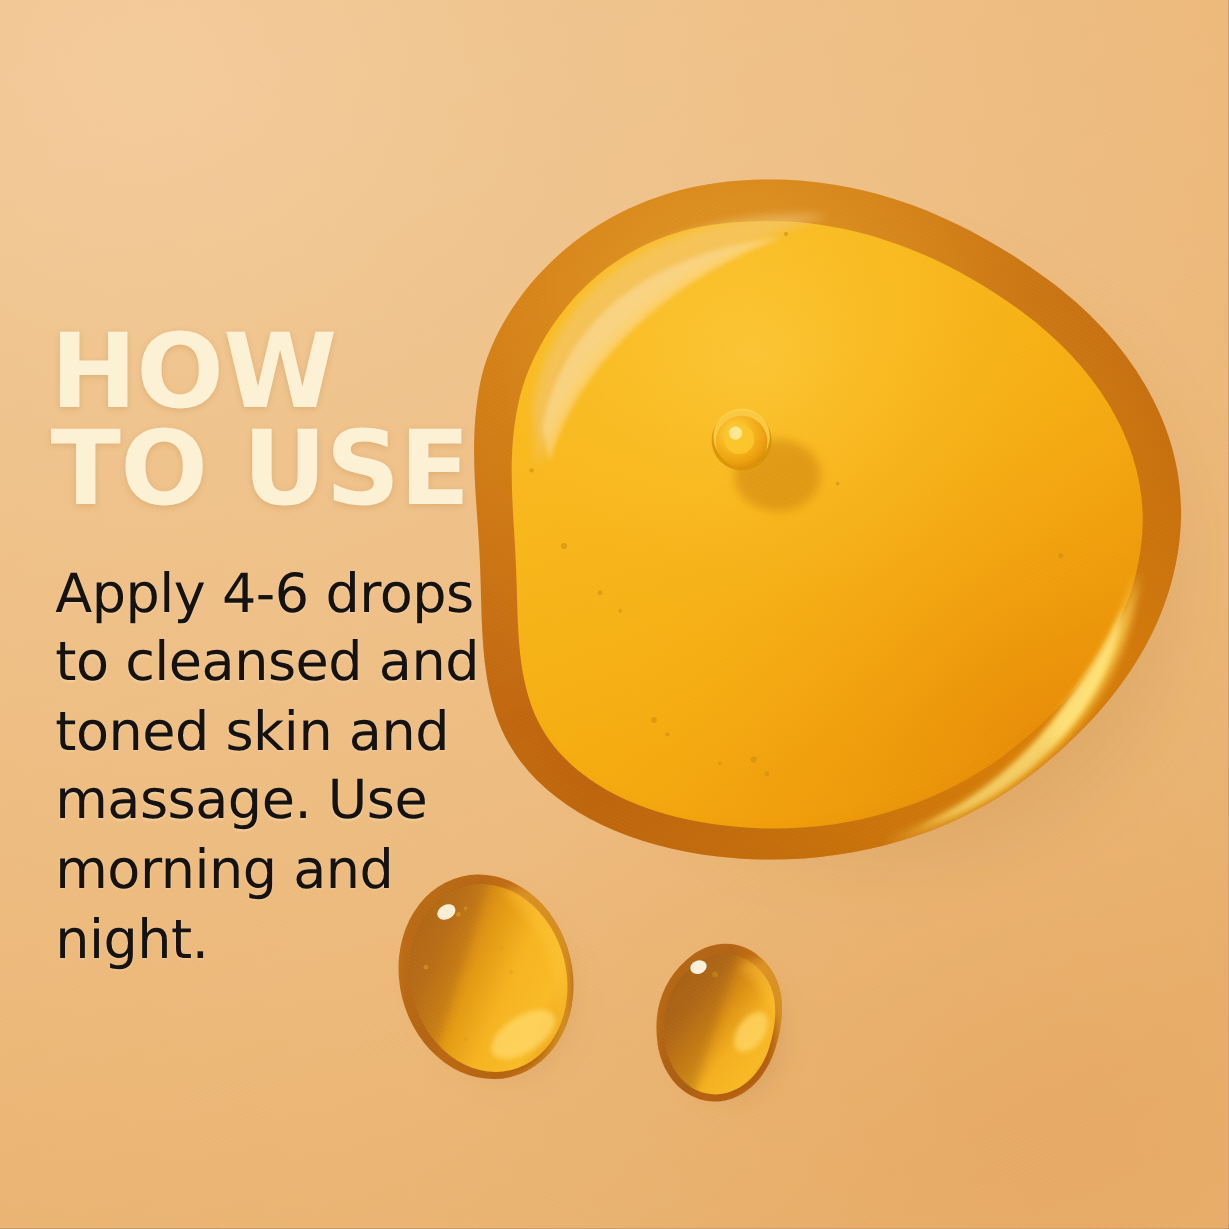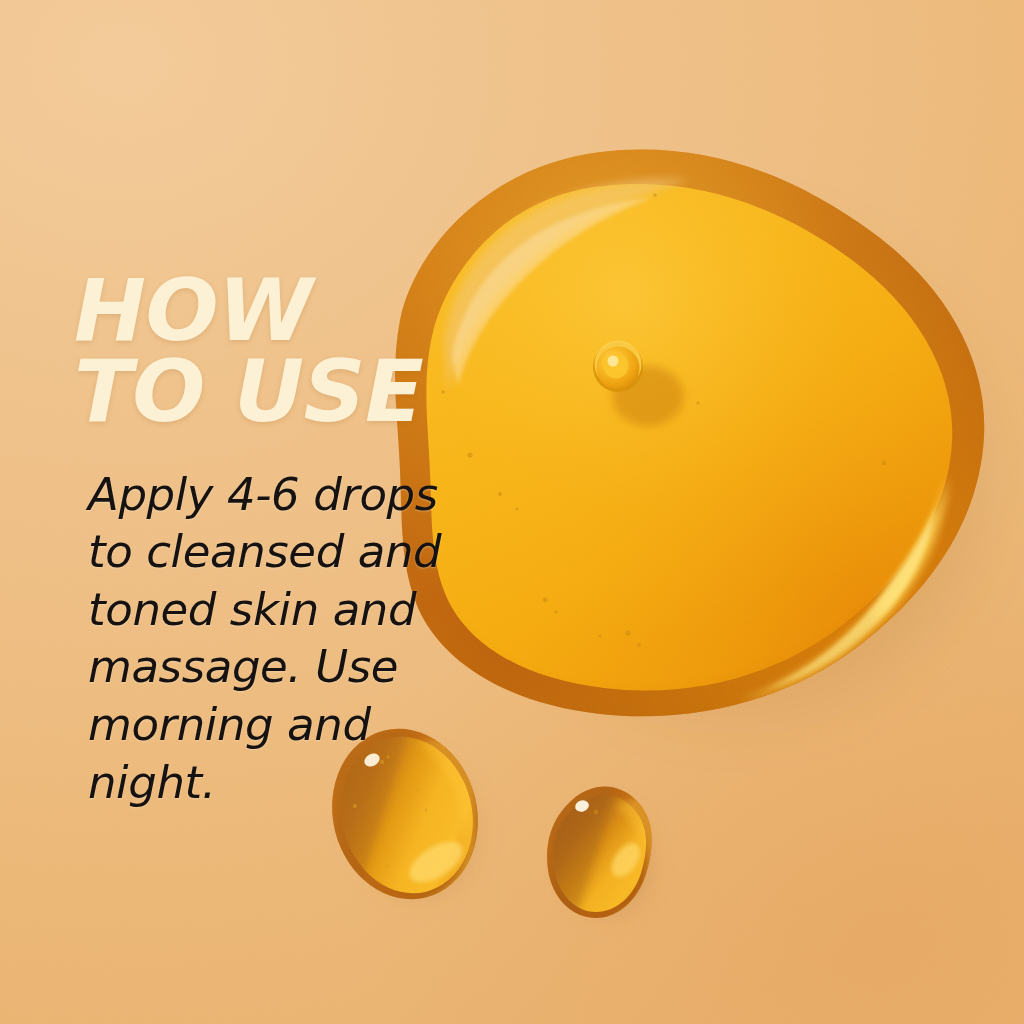--- a/index.html
+++ b/index.html
@@ -45,38 +45,37 @@
     background-image:
       repeating-linear-gradient(27deg, rgba(255,255,255,0.22) 0 1px, rgba(0,0,0,0) 1px 3px),
       repeating-linear-gradient(117deg, rgba(90,50,10,0.18) 0 1px, rgba(0,0,0,0) 1px 3px);
     mix-blend-mode: overlay;
     pointer-events: none;
   }
 
   
   .text-col {
     position: absolute;
-    left: 74px;
+    left: 42px;
     top: 270px;
     width: 400px;
-    font-style: italic;
   }
   .headline {
     font-family: "DejaVu Sans", sans-serif;
     font-weight: 700;
     font-size: 86px;
     line-height: 0.94;
     letter-spacing: -0.5px;
     color: #fcf1d4;
     text-shadow: 0 2px 5px rgba(160,96,26,0.20);
     margin: 0;
     white-space: pre-line;
   }
   .body-copy {
-    margin: 14px;
+    margin: 4px;
     margin-top: 34px;
     font-family: "DejaVu Sans", sans-serif;
     font-weight: 400;
     font-size: 45px;
     line-height: 1.28;
     letter-spacing: -0.4px;
     color: #151211;
     width: 360px;
     text-shadow: 0 1px 2px rgba(255,240,215,0.35);
   }

